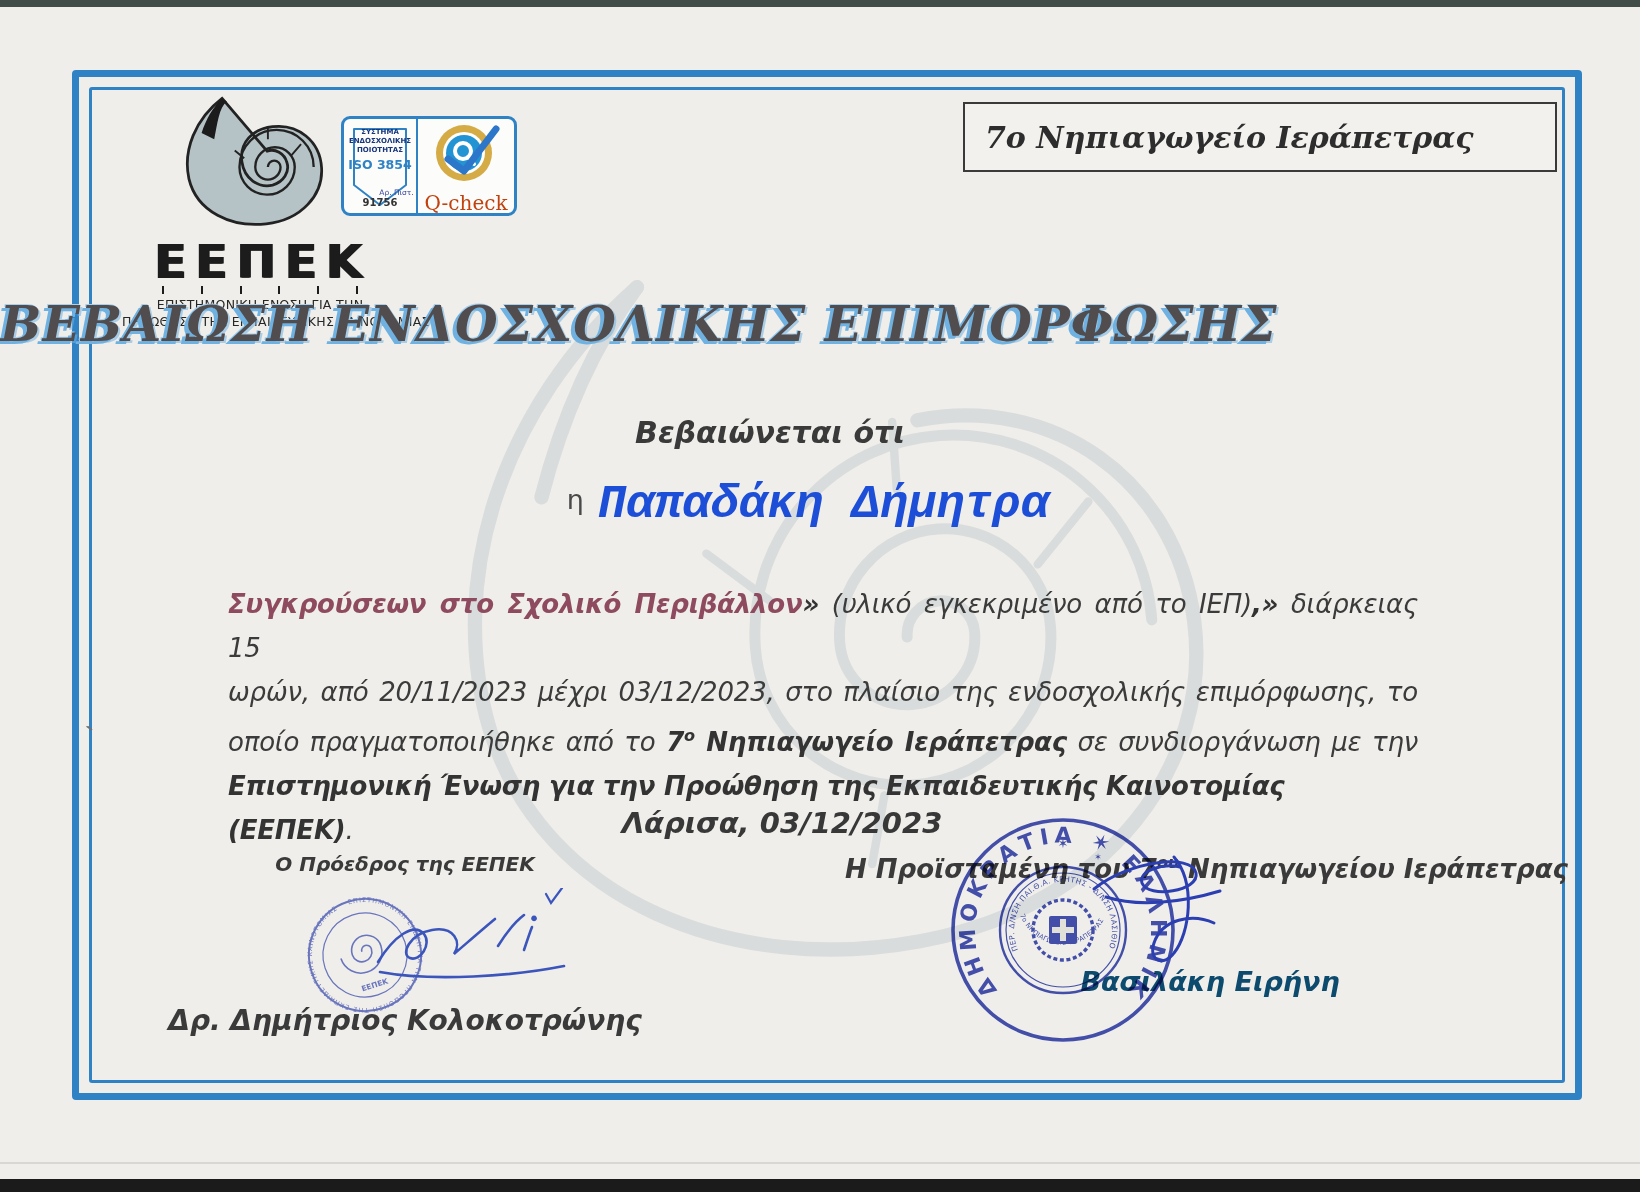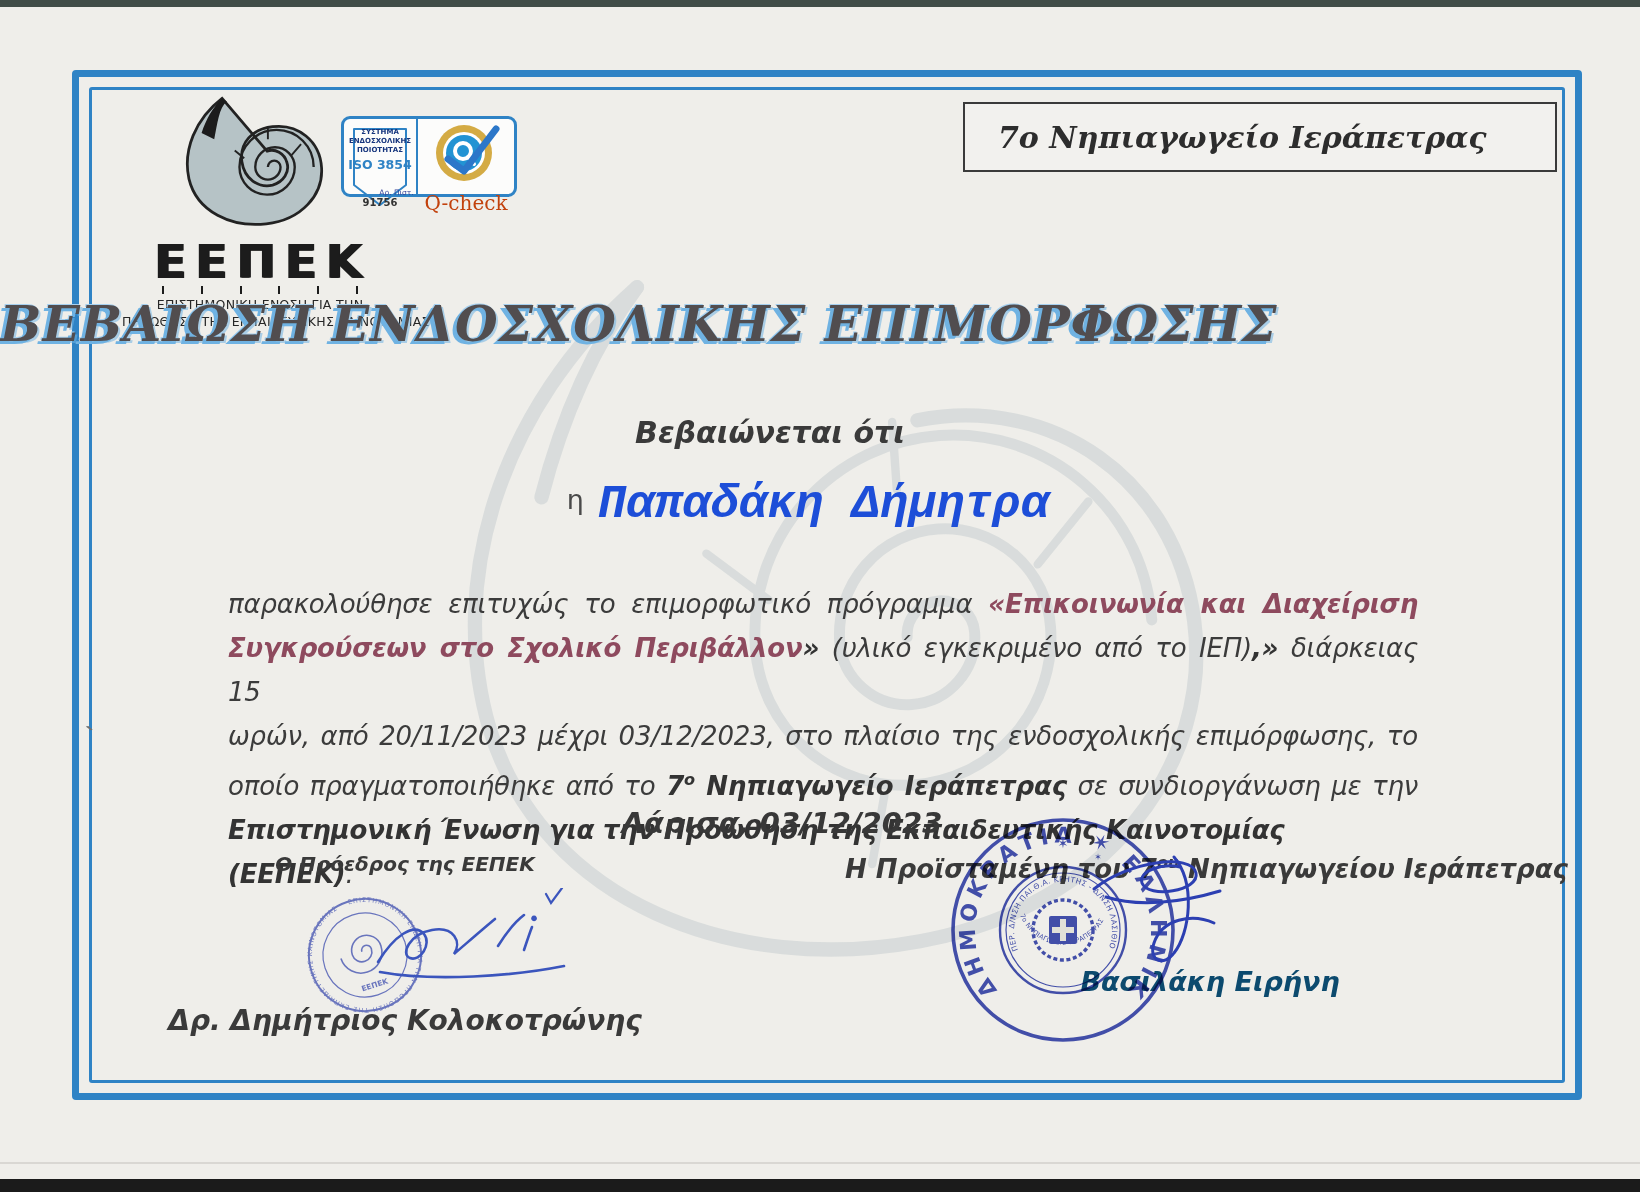--- a/index.html
+++ b/index.html
@@ -19,34 +19,34 @@
   .watermark svg{width:100%;height:100%;}
 
   .logo-block{position:absolute;left:122px;top:92px;width:276px;text-align:center;z-index:3;}
   .logo-shell{width:208px;height:150px;margin:0 auto;display:block;}
   .logo-acronym{font-weight:bold;font-size:47px;line-height:1;color:#1c1c1c;letter-spacing:9px;
       text-shadow:-1px 0 #1c1c1c,1px 0 #1c1c1c;margin-top:-4px;margin-left:6px;}
   .logo-ticks{display:flex;justify-content:space-between;width:196px;margin:1px auto 3px auto;}
   .logo-ticks span{width:2px;height:8px;background:#1c1c1c;display:block;}
   .logo-sub{font-size:12.5px;line-height:1.35;color:#262626;letter-spacing:.3px;white-space:nowrap;}
 
-  .iso-badge{position:absolute;left:341px;top:116px;width:176px;height:81px;background:#fcfcfb;
+  .iso-badge{position:absolute;left:341px;top:116px;width:176px;height:100px;background:#fcfcfb;
       border:3px solid #2f83c5;border-radius:9px;display:flex;z-index:4;box-sizing:border-box;}
   .iso-left{width:72px;border-right:2px solid #2f83c5;position:relative;text-align:center;
       font-family:"DejaVu Sans",sans-serif;}
   .iso-shield{position:absolute;left:5px;top:4px;}
   .iso-sys{position:relative;font-size:7px;font-weight:bold;color:#16357d;line-height:1.25;padding-top:9px;}
   .iso-std{position:relative;font-size:12.5px;font-weight:bold;color:#2f83c5;margin-top:3px;letter-spacing:0;}
   .iso-cert-label{position:relative;font-size:7.5px;color:#35439a;margin-top:16px;margin-left:33px;}
   .iso-cert-no{position:relative;font-size:10px;font-weight:bold;color:#333;text-align:center;}
   .qcheck-cell{flex:1;text-align:center;position:relative;}
   .qcheck-label{font-size:20px;color:#c2410c;font-family:"DejaVu Serif",serif;margin-top:-4px;}
 
   .school-box{position:absolute;left:963px;top:102px;width:594px;height:70px;border:2px solid #3a3a3a;
-      background:#f2f1ee;display:flex;align-items:center;padding-left:33px;z-index:4;box-sizing:border-box;
+      background:#f2f1ee;display:flex;align-items:center;padding-left:20px;z-index:4;box-sizing:border-box;
       font-family:"DejaVu Serif",serif;font-weight:bold;font-style:italic;font-size:30px;color:#2d2d2d;}
 
   .cert-title{position:absolute;left:0;top:295px;width:100%;z-index:3;
       font-family:"DejaVu Serif",serif;font-weight:bold;font-style:italic;font-size:49px;color:#514d4f;
       letter-spacing:1px;text-shadow:-4px 3px 0 #6fb2e2,-1px -1px 0 #a6d0ef,2px 2px 0 rgba(111,178,226,.55);}
 
   .certify-line{position:absolute;left:0;top:415px;width:100%;text-align:center;z-index:3;
       font-weight:bold;font-style:italic;font-size:30px;color:#3a3a3a;transform:translateX(-50px);}
 
   .recipient-row{position:absolute;left:0;top:478px;width:100%;text-align:center;z-index:3;
@@ -162,21 +162,20 @@
 
   <div class="cert-title">ΒΕΒΑΙΩΣΗ ΕΝΔΟΣΧΟΛΙΚΗΣ ΕΠΙΜΟΡΦΩΣΗΣ</div>
 
   <div class="certify-line">Βεβαιώνεται ότι</div>
 
   <div class="recipient-row">
     <span class="recipient-prefix">η</span><span class="recipient-name">Παπαδάκη Δήμητρα</span>
   </div>
 
   <div class="body-par">
-      <div class="body-line just"><span class="seg-n">παρακολούθησε επιτυχώς το επιμορφωτικό πρόγραμμα </span><span class="seg-a">«Επικοινωνία και Διαχείριση</span></div>
       <div class="body-line just"><span class="seg-a">Συγκρούσεων στο Σχολικό Περιβάλλον</span><span class="seg-b">»</span><span class="seg-n"> (υλικό εγκεκριμένο από το ΙΕΠ)</span><span class="seg-b">,»</span><span class="seg-n"> διάρκειας 15</span></div>
       <div class="body-line just"><span class="seg-n">ωρών, από 20/11/2023 μέχρι 03/12/2023, στο πλαίσιο της ενδοσχολικής επιμόρφωσης, το</span></div>
       <div class="body-line just"><span class="seg-n">οποίο πραγματοποιήθηκε από το </span><span class="seg-b">7</span><sup class="seg-bs">ο</sup><span class="seg-b"> Νηπιαγωγείο Ιεράπετρας</span><span class="seg-n"> σε συνδιοργάνωση με την</span></div>
       <div class="body-line"><span class="seg-b">Επιστημονική Ένωση για την Προώθηση της Εκπαιδευτικής Καινοτομίας (ΕΕΠΕΚ)</span><span class="seg-n">.</span></div>
     </div>
 
   <div class="stray-mark">`</div>
 
   <div class="date-line">Λάρισα, 03/12/2023</div>
 

